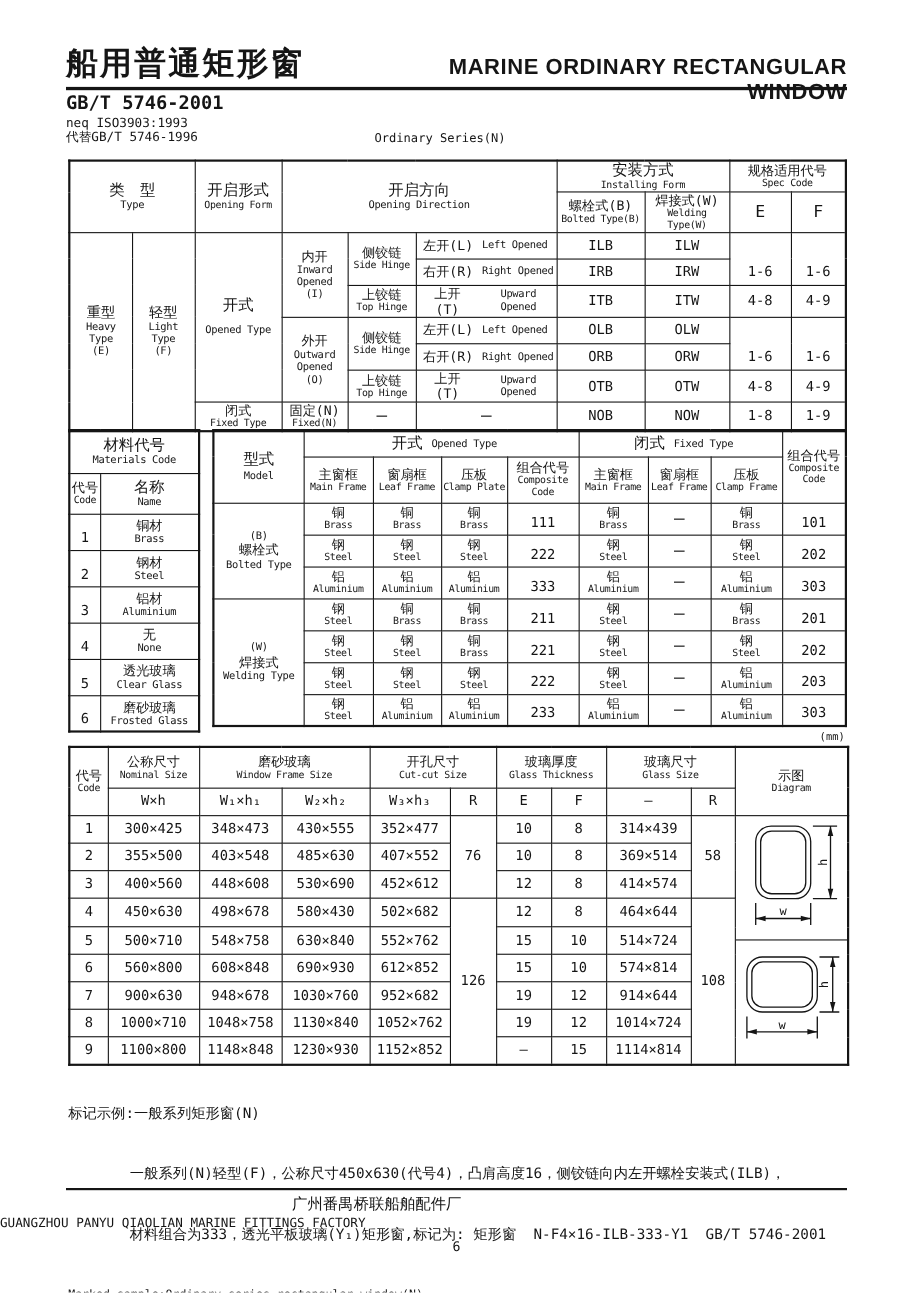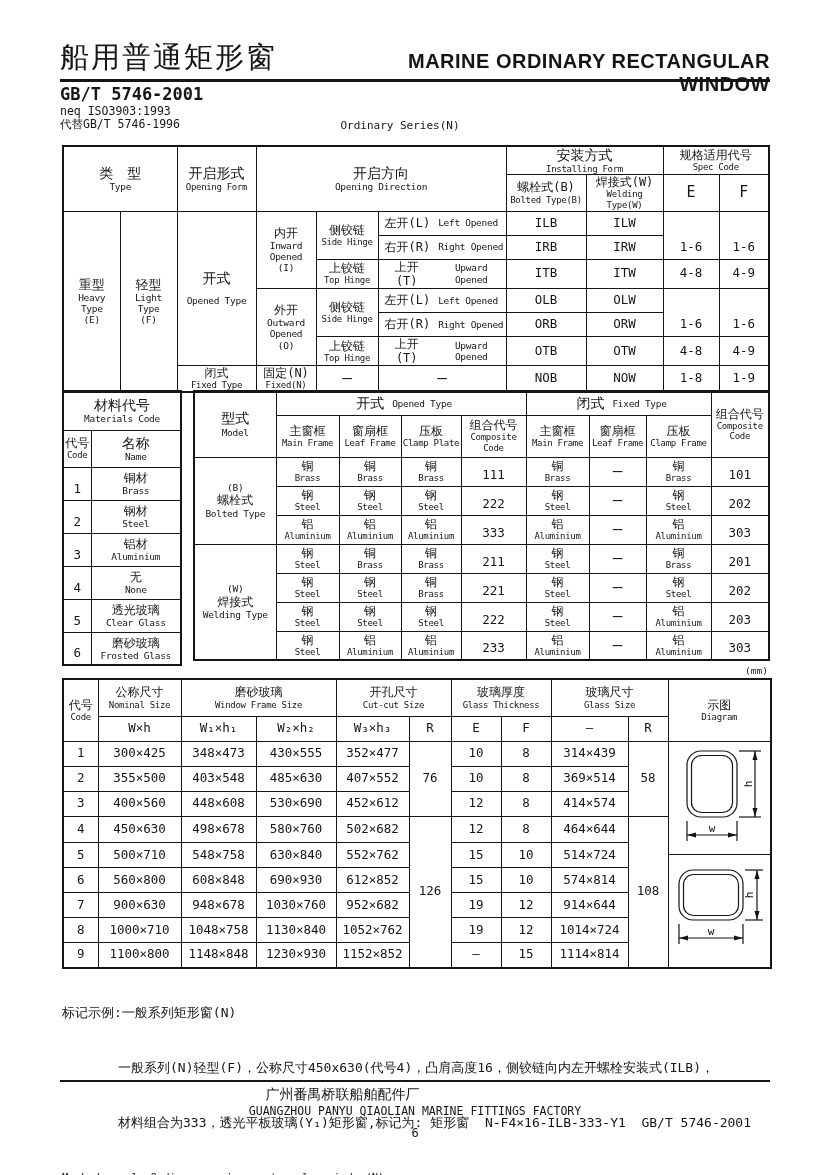--- a/index.html
+++ b/index.html
@@ -15,40 +15,40 @@
   .en2{display:block;font-size:9.5px;letter-spacing:-0.3px}
   .big{font-size:15px}
   .code{font-size:12.5px}
   .vb{vertical-align:bottom;padding-bottom:4px}
   .vb2{vertical-align:bottom;padding-bottom:3px}
   .dirline{display:flex;justify-content:flex-start;align-items:center;gap:8px;padding-left:6px}
   .dirline .cns{display:inline}
   .dirline .en{display:inline;font-size:9.5px}
   .gap8{margin-top:9px}
   
-  .title-cn{position:absolute;left:60px;top:38px;font-size:29px;font-weight:normal;letter-spacing:2px;
+  .title-cn{position:absolute;left:60px;top:38px;font-size:29px;font-weight:bold;letter-spacing:2px;
             font-family:"Liberation Sans","DejaVu Sans",sans-serif}
   .title-en{position:absolute;left:330px;top:50px;width:440px;text-align:right;font-size:20px;font-weight:bold;
             letter-spacing:0.5px;font-family:"Liberation Sans","DejaVu Sans",sans-serif}
   .rule{position:absolute;left:60px;width:710px;background:#151515}
   .rule-top{top:79px;height:3px}
   .rule-bottom{top:1080px;height:2px}
   .std1{position:absolute;left:60px;top:84px;font-size:17px;font-weight:bold}
   .std2{position:absolute;left:60px;top:104px;font-size:11.5px}
   .std3{position:absolute;left:60px;top:117px;font-size:11.5px}
   .series-cn{position:absolute;left:0;top:97px;width:800px;text-align:center;font-size:17px}
   .series-en{position:absolute;left:0;top:119px;width:800px;text-align:center;font-size:11px}
   .mm-note{position:absolute;left:700px;top:665px;width:68px;text-align:right;font-size:9.5px}
   
   .notes{position:absolute;left:62px;top:966px;width:710px;white-space:pre}
   .ncn{font-size:13px;line-height:17px}
   .nen{font-size:10.5px;line-height:16px}
   .ind1{padding-left:56px}
   .factory-cn{position:absolute;left:0;top:1086px;width:685px;text-align:center;font-size:14px}
-  .factory-en{position:absolute;left:0;top:1104px;width:830px;text-align:center;font-size:11.5px}
+  .factory-en{position:absolute;left:0;top:1104px;width:830px;text-align:left;font-size:11.5px}
   .pagenum{position:absolute;left:0;top:1126px;width:830px;text-align:center;font-size:12px}
   
   .dwrap{display:flex;flex-direction:column;width:100%;height:225px}
   .diag{flex:1;display:flex;align-items:center;justify-content:center}
   .diag-top{border-bottom:1px solid #151515}
   svg{display:block}
   svg text{font-family:"DejaVu Sans Mono",monospace;font-size:11px;fill:#151515}
 </style>
 </head>
 <body>
@@ -699,21 +699,21 @@
       <td>530×690</td>
       <td>452×612</td>
       <td>12</td>
       <td>8</td>
       <td>414×574</td>
     </tr>
     <tr style="height:25px" class="code">
       <td>4</td>
       <td>450×630</td>
       <td>498×678</td>
-      <td>580×760</td>
+      <td>580×430</td>
       <td>502×682</td>
       <td rowspan="6">126</td>
       <td>12</td>
       <td>8</td>
       <td>464×644</td>
       <td rowspan="6">108</td>
     </tr>
     <tr style="height:25px" class="code">
       <td>5</td>
       <td>500×710</td>

